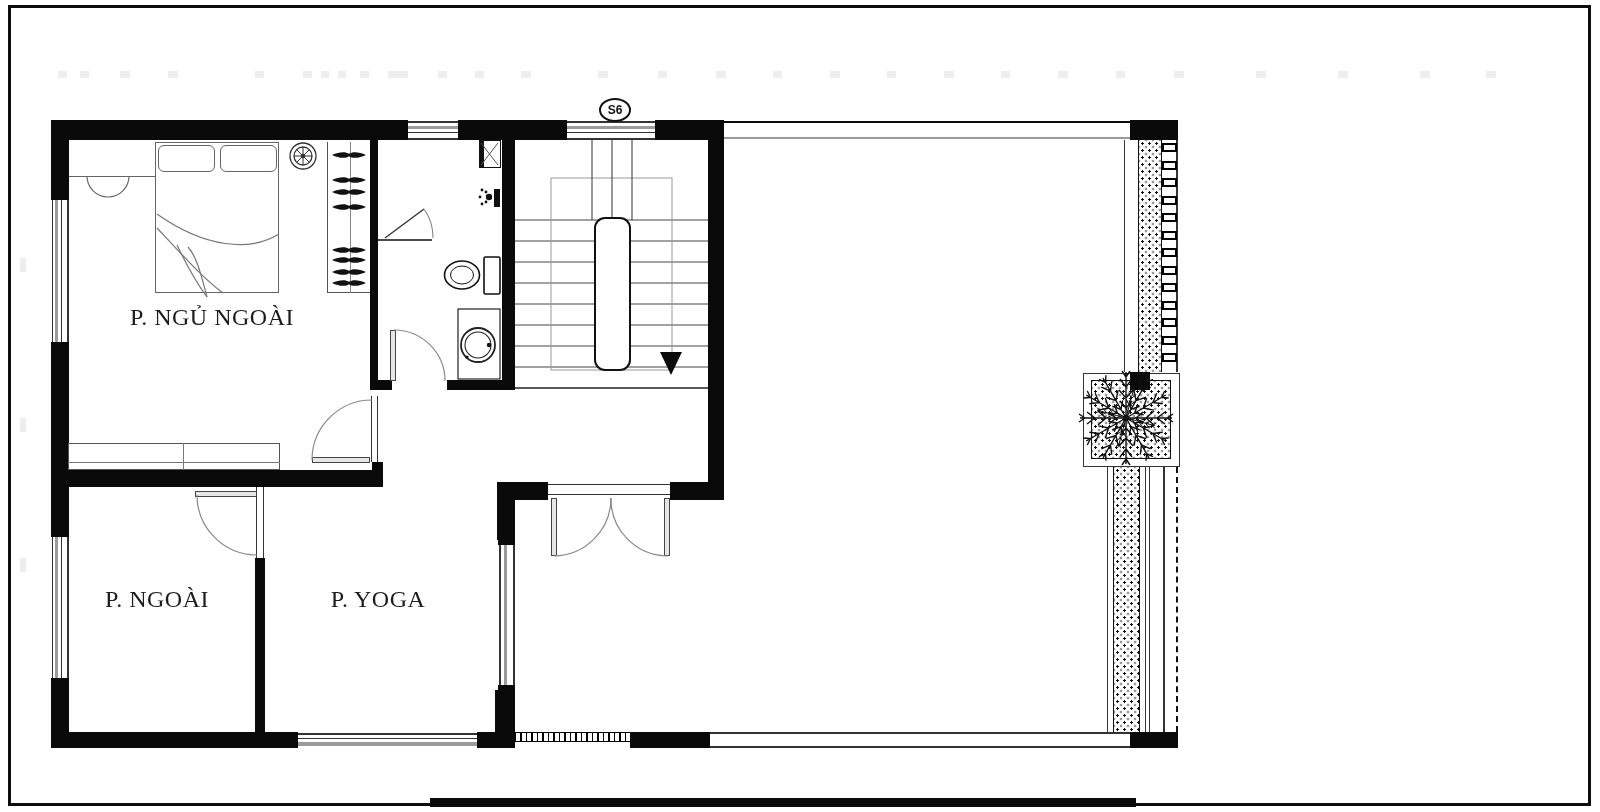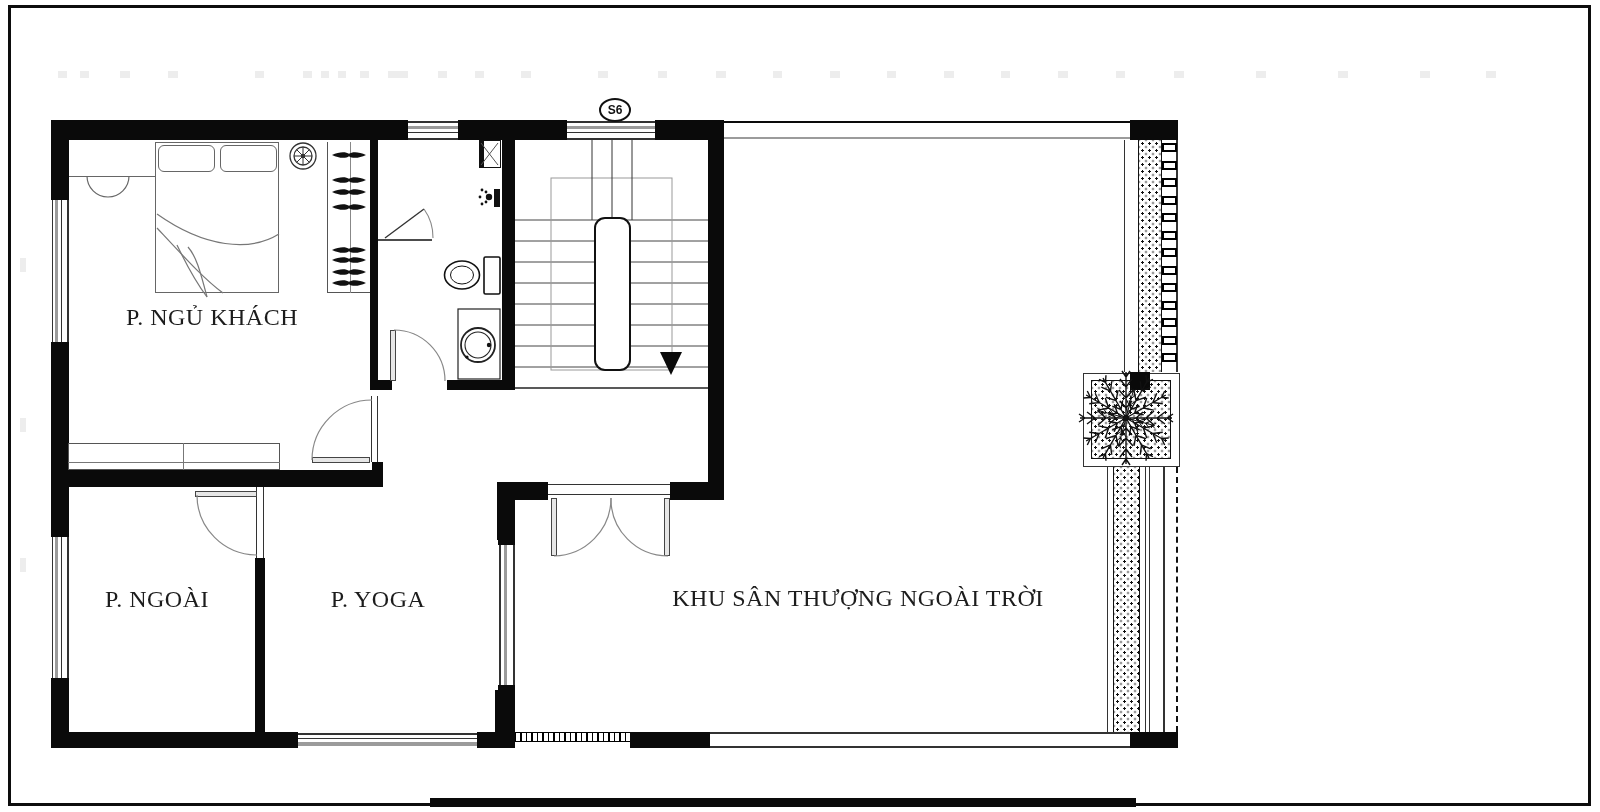--- a/index.html
+++ b/index.html
@@ -361,18 +361,17 @@
         <use href="#frond" transform="rotate(300)"></use>
         <use href="#frond" transform="rotate(330)"></use>
       <use href="#frond" transform="rotate(15) scale(0.65)"></use>
         <use href="#frond" transform="rotate(105) scale(0.65)"></use>
       <use href="#frond" transform="rotate(195) scale(0.65)"></use>
         <use href="#frond" transform="rotate(285) scale(0.65)"></use>
       <circle r="3" fill="#111"></circle>
     </g>
   </svg>
 
-  <div class="room-label" style="left:212px;top:317px;">P. NGỦ KHÁCH</div>
+  <div class="room-label" style="left:212px;top:317px;">P. NGỦ NGOÀI</div>
   <div class="room-label" style="left:157px;top:599px;">P. NGOÀI</div>
   <div class="room-label" style="left:378px;top:599px;">P. YOGA</div>
-  <div class="room-label" style="left:858px;top:598px;">KHU SÂN THƯỢNG NGOÀI TRỜI</div>
 
 </div>
 
 </body></html>

